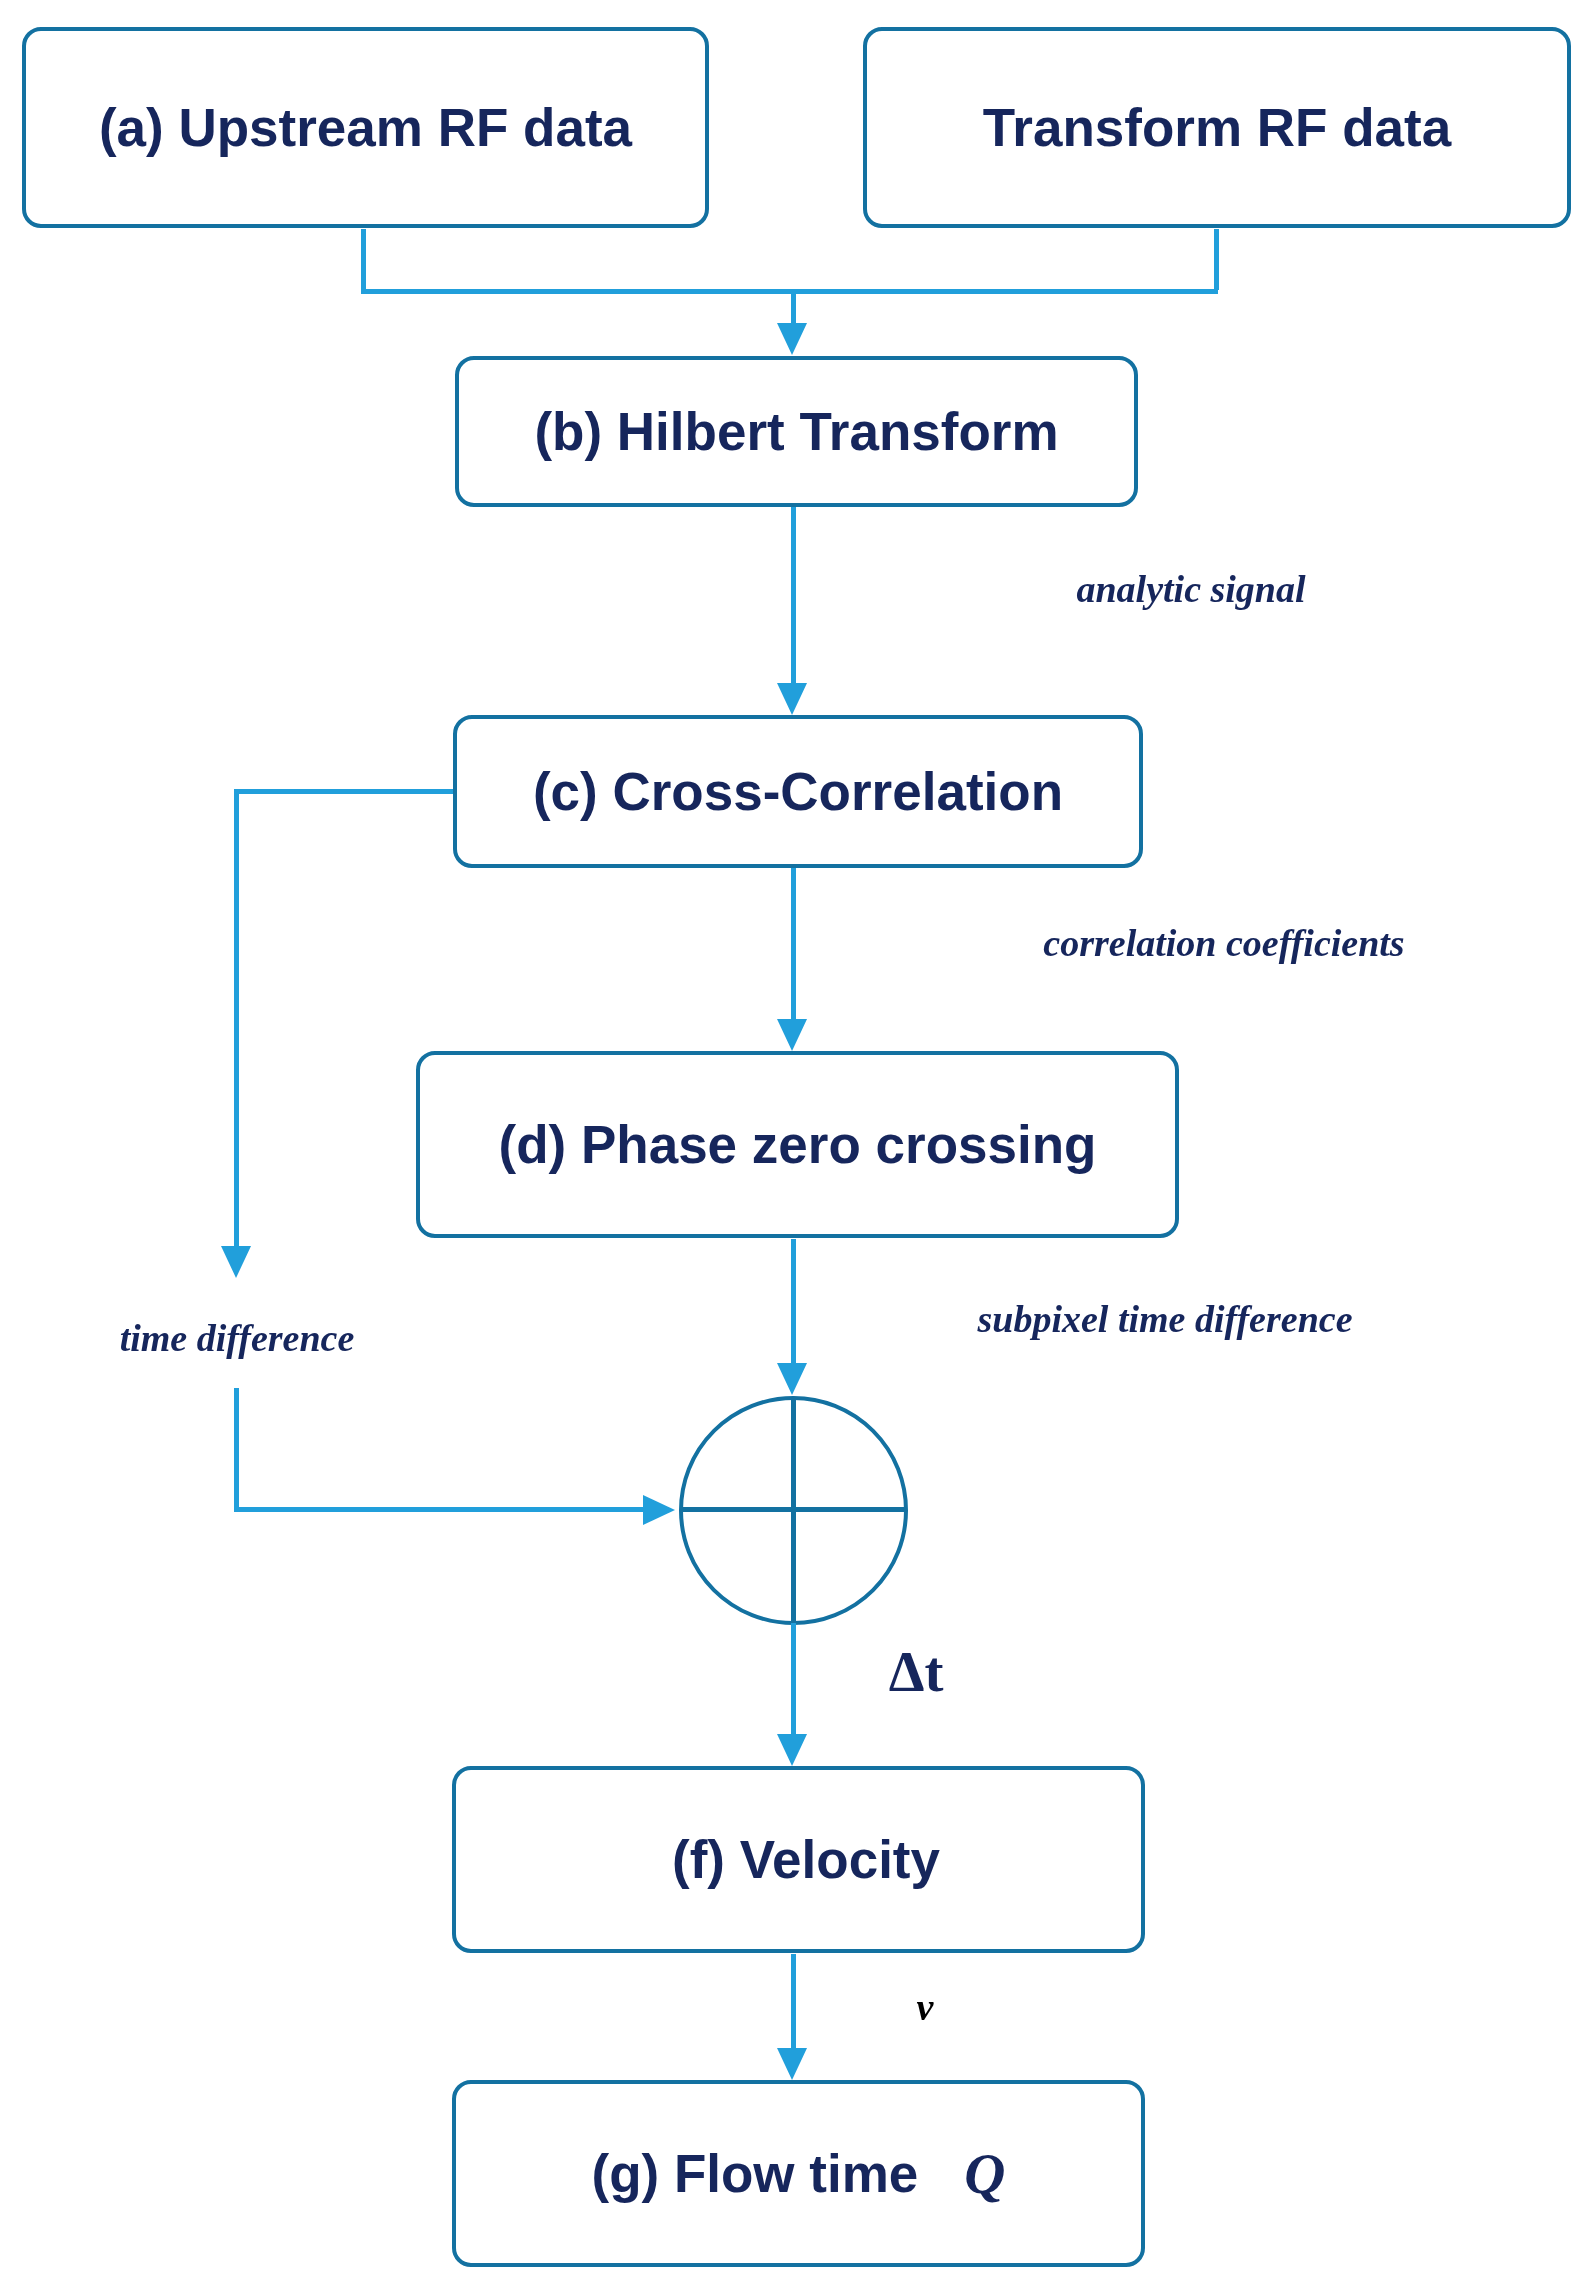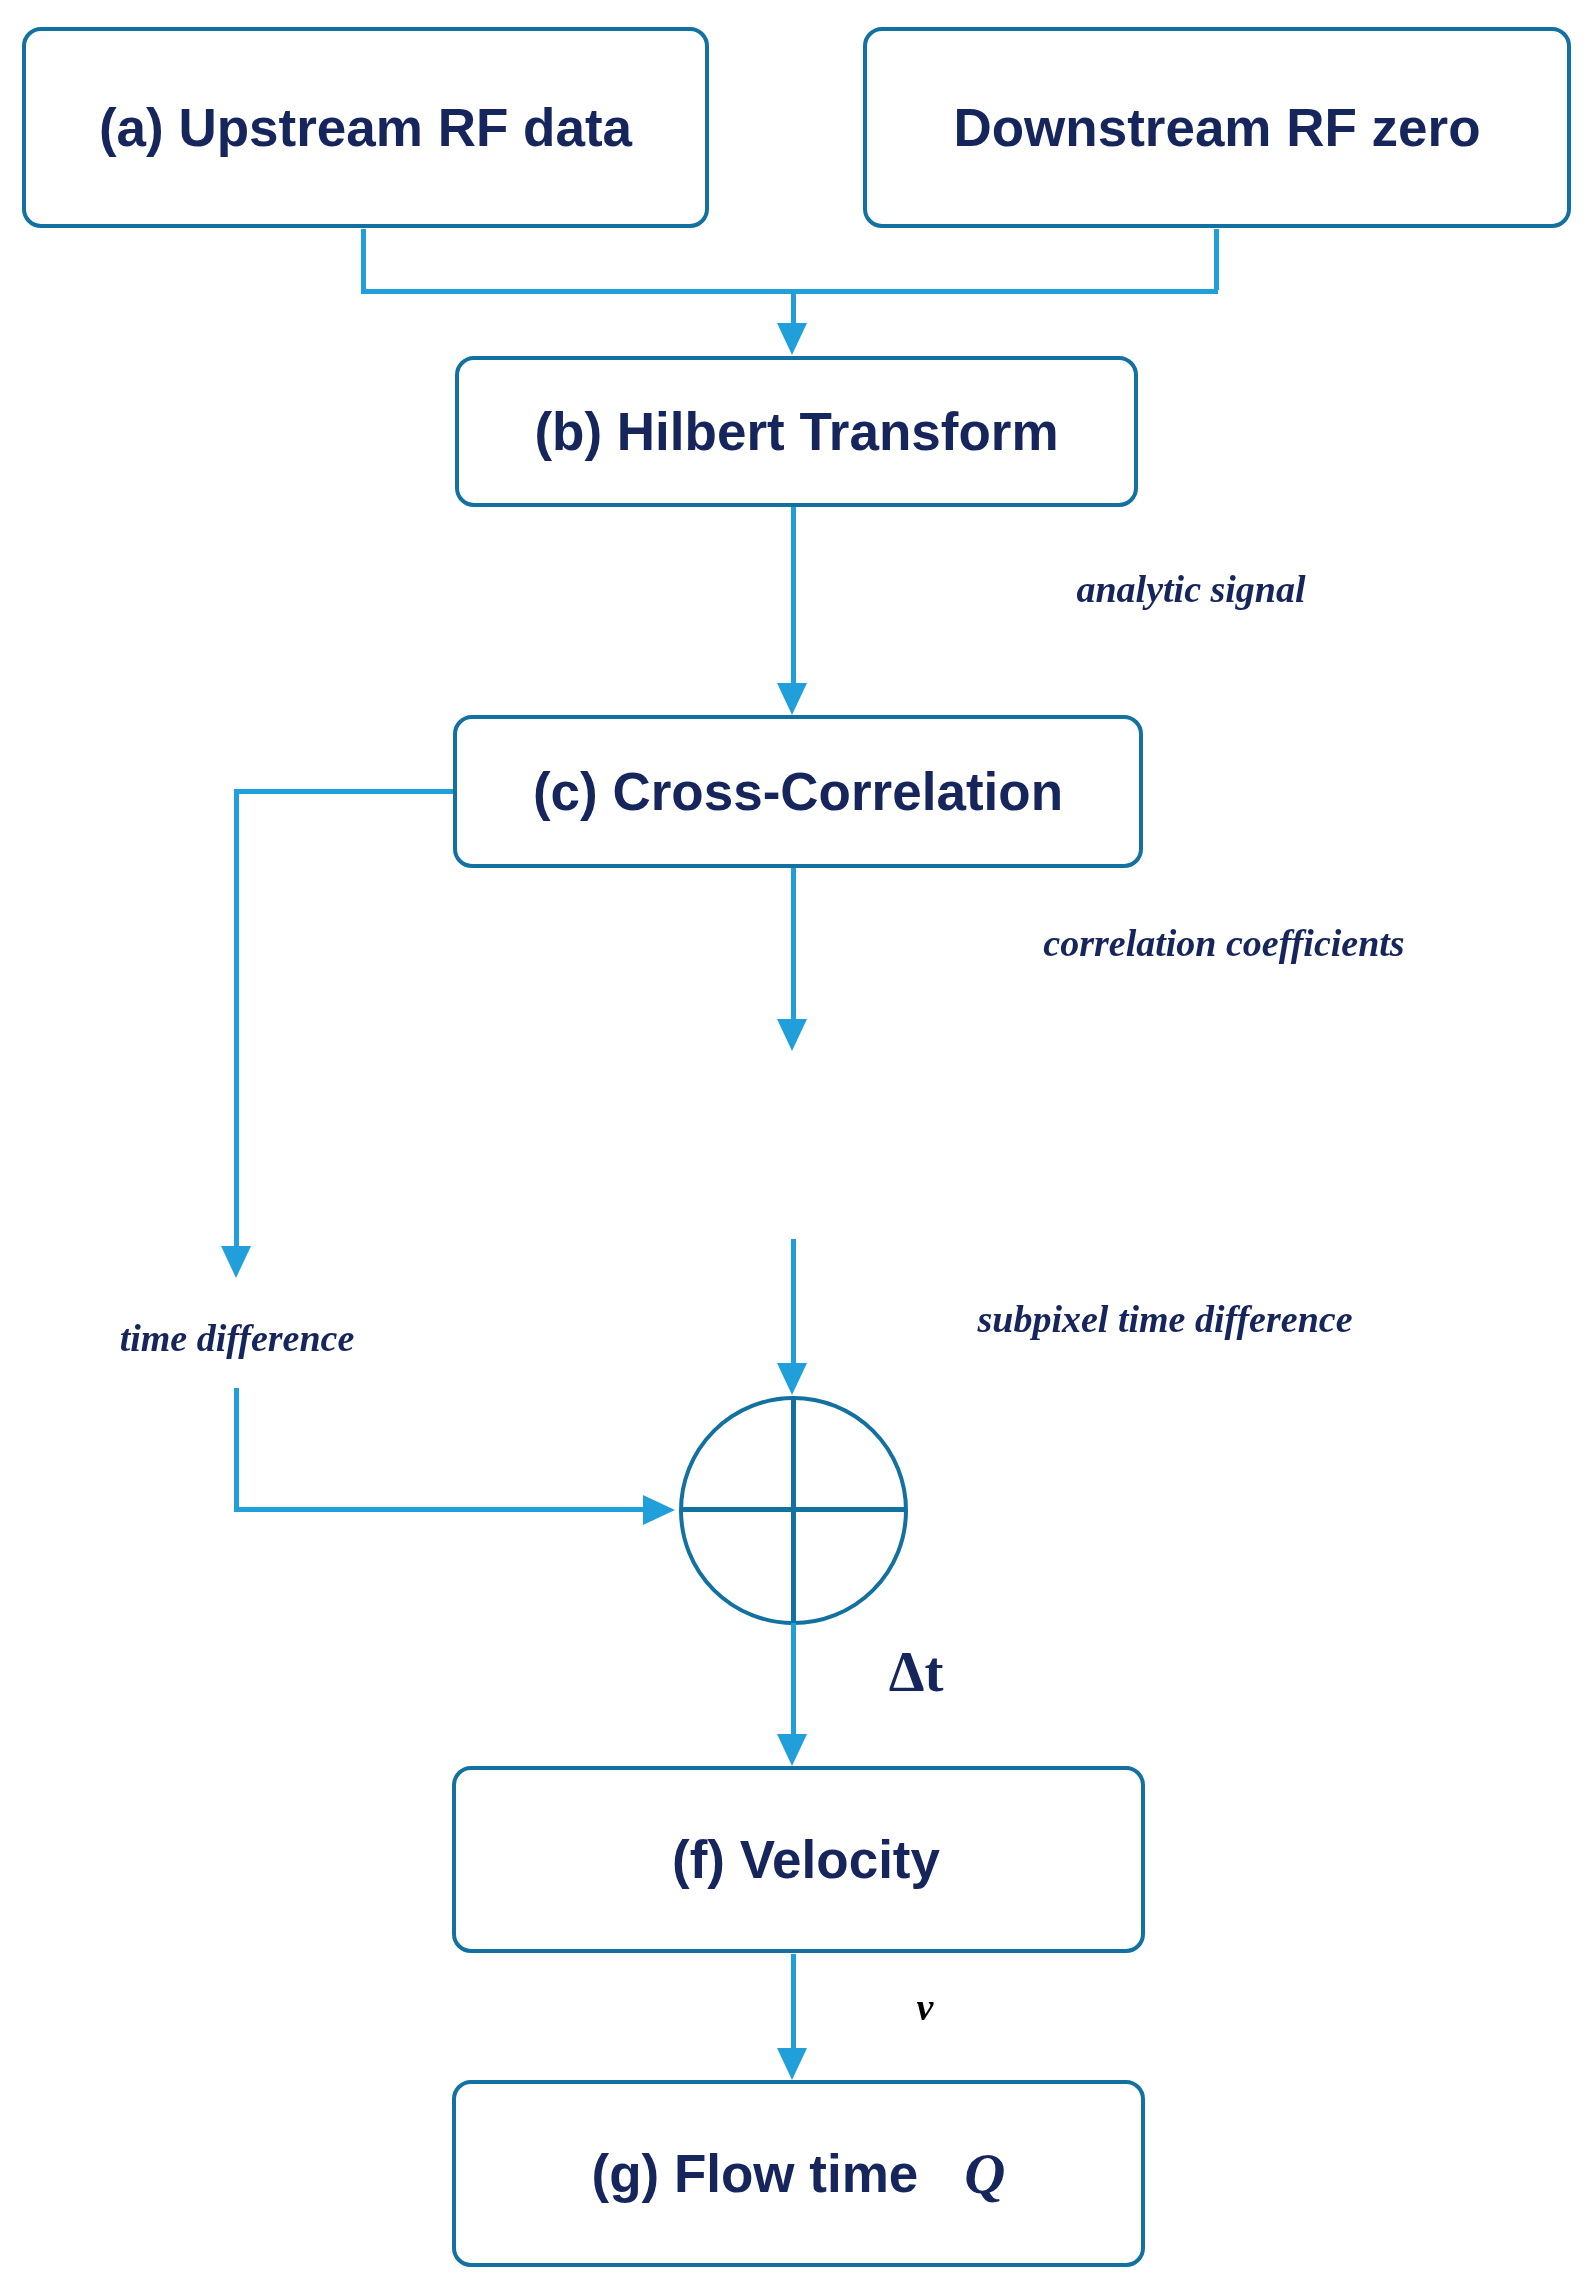--- a/index.html
+++ b/index.html
@@ -51,21 +51,21 @@
 </style>
 </head>
 <body>
 
 <div class="canvas">
 
   <div class="box" style="left:22px;top:27px;width:687px;height:201px;">
     <span>(a) Upstream RF data</span>
   </div>
   <div class="box" style="left:863px;top:27px;width:708px;height:201px;">
-    <span>Downstream RF zero</span>
+    <span>Transform RF data</span>
   </div>
 
   <div class="vline" style="left:361px;top:229px;width:4.8px;height:61px;"></div>
   <div class="vline" style="left:1214px;top:229px;width:4.8px;height:61px;"></div>
   <div class="hline" style="left:361px;top:289px;width:857px;height:4.8px;"></div>
   <div class="vline" style="left:791px;top:291px;width:4.8px;height:36px;"></div>
   <div class="arrow-down" style="left:777px;top:323px;"></div>
 
   <div class="box" style="left:455px;top:356px;width:683px;height:151px;">
     <span>(b) Hilbert Transform</span>
@@ -84,20 +84,23 @@
   <div class="elabel" style="left:1224px;top:943px;">correlation coefficients</div>
 
   <div class="hline" style="left:236px;top:789px;width:217px;height:4.8px;"></div>
   <div class="vline" style="left:234px;top:789px;width:4.8px;height:460px;"></div>
   <div class="arrow-down" style="left:221px;top:1246px;"></div>
   <div class="elabel" style="left:237px;top:1338px;">time difference</div>
   <div class="vline" style="left:234px;top:1388px;width:4.8px;height:124px;"></div>
   <div class="hline" style="left:234px;top:1507px;width:411px;height:4.8px;"></div>
   <div class="arrow-right" style="left:643px;top:1495px;"></div>
 
+  <div class="box" style="left:416px;top:1051px;width:763px;height:187px;">
+    <span>(d) Phase zero crossing</span>
+  </div>
 
   <div class="vline" style="left:791px;top:1239px;width:4.8px;height:126px;"></div>
   <div class="arrow-down" style="left:777px;top:1363px;"></div>
   <div class="elabel" style="left:1165px;top:1319px;">subpixel time difference</div>
 
   <div class="sumcircle" style="left:679px;top:1396px;"></div>
   <div class="crossline" style="left:791px;top:1398px;width:4.8px;height:224px;"></div>
   <div class="crossline" style="left:682px;top:1507px;width:224px;height:4.8px;"></div>
 
   <div class="vline" style="left:791px;top:1623px;width:4.8px;height:113px;"></div>

